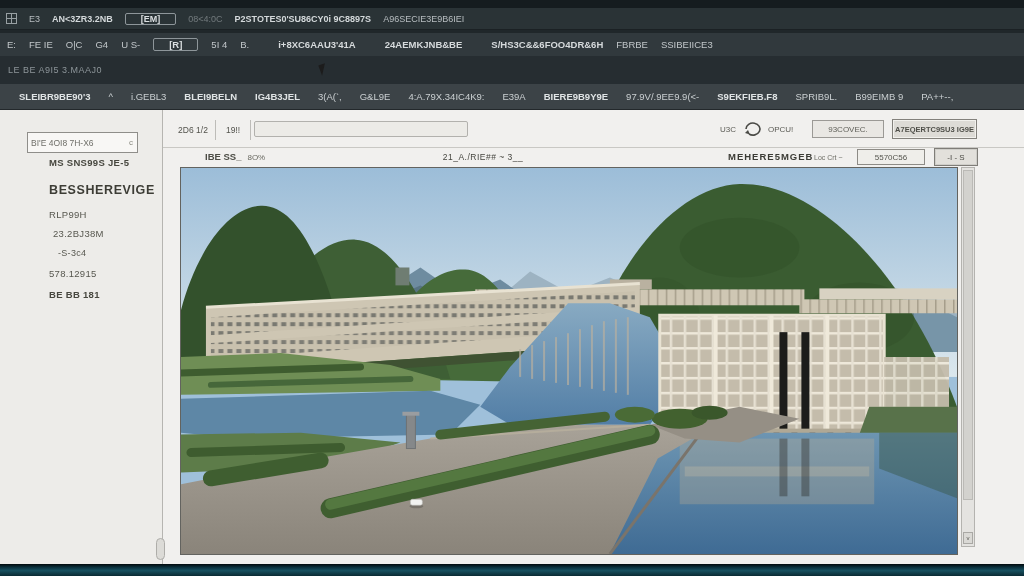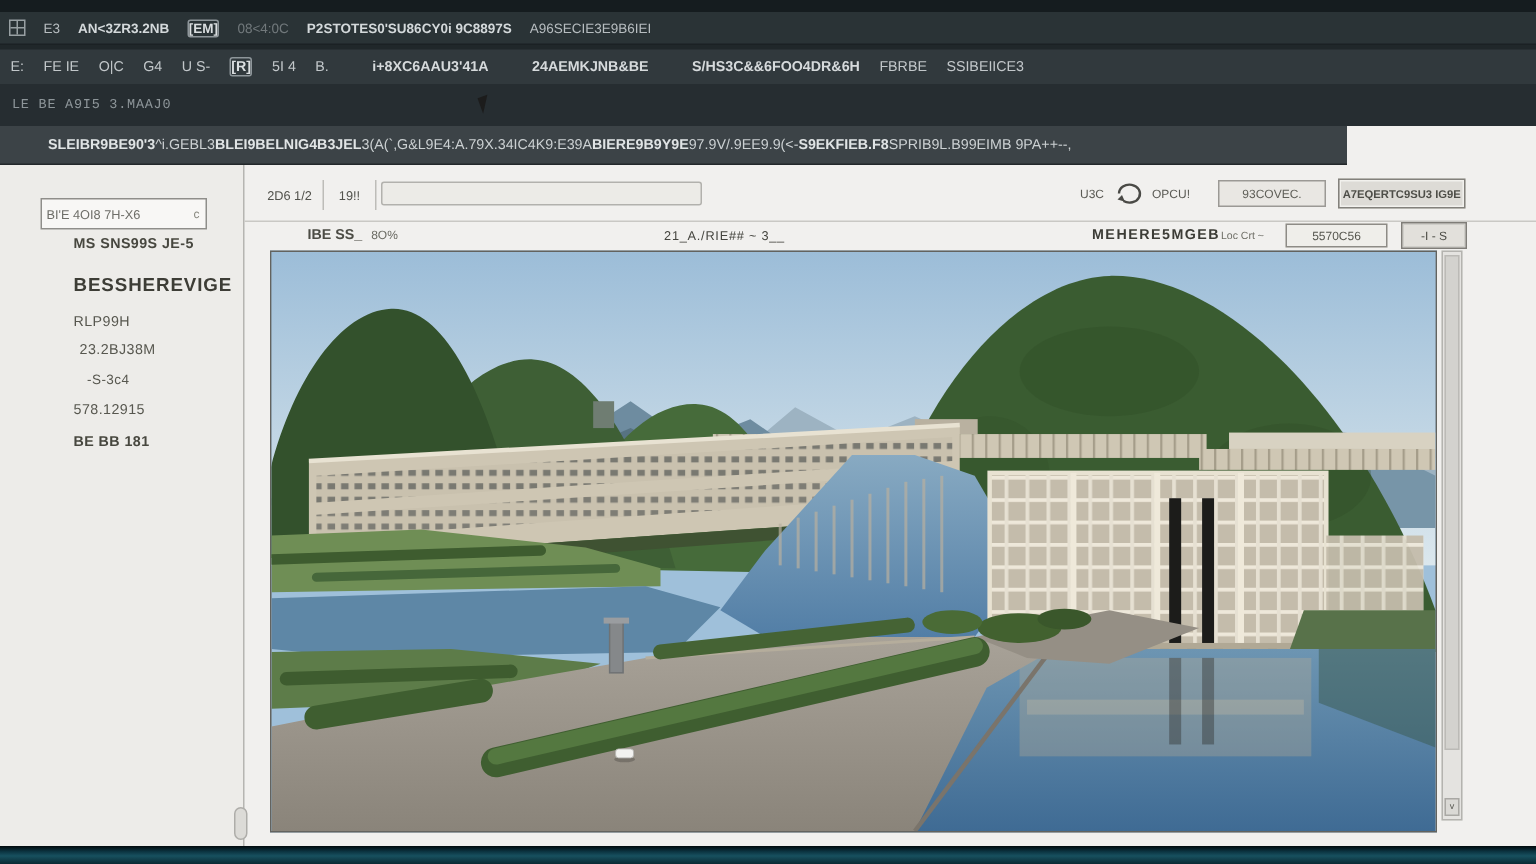--- a/index.html
+++ b/index.html
@@ -14,38 +14,38 @@
   
   #strip-top { top:0; left:0; width:1024px; height:8px; background:#151c1f; }
   #bar1 { top:8px; left:0; width:1024px; height:22px; background:#2a3336;
           border-bottom:1px solid #1b2124; display:flex; align-items:center;
           gap:12px; padding-left:6px; color:#b7bdc0; font-size:9px; }
   .grid-ico { width:11px; height:11px; border:1px solid #98a0a3; flex:0 0 auto;
     background:
       linear-gradient(#98a0a3,#98a0a3) 50% 0/1px 100% no-repeat,
       linear-gradient(#98a0a3,#98a0a3) 0 50%/100% 1px no-repeat; }
   .b1-strong { font-weight:bold; color:#d4d9db; }
-  .boxed { border:1px solid #8e969a; padding:0 0; border-radius:2px;
+  .boxed { border:1px solid #8e969a; padding:0 15px; border-radius:2px;
            color:#dbdfe1; font-weight:bold; }
   .faint { opacity:.5; }
   #bar2 { top:30px; left:0; width:1024px; height:26px; background:#31393d;
           border-top:3px solid #20272a; display:flex; align-items:center;
           gap:13px; padding-left:7px; color:#c2c7ca; font-size:9.5px; }
   .b2-strong { font-weight:bold; color:#d6dadc;margin-left:16px; }
   #bar3 { top:56px; left:0; width:1024px; height:28px; background:#262d31; }
-  #addr-label { left:8px; top:9px; font-size:9px; color:#8d9599; letter-spacing:.5px;font-family:Liberation Mono, monospace; }
+  #addr-label { left:8px; top:9px; font-size:9px; color:#8d9599; letter-spacing:.5px; }
   #addr-input { left:113px; top:5px; width:332px; height:18px; background:#fbfbfa;
                 border:1px solid #dadad8; font-size:9px; color:#55554f;
                 padding:0 4px; font-family:"Liberation Sans",sans-serif; }
   #addr-cursor { left:320px; top:8px; width:0; height:0;
                  border-left:7px solid #1c1c1c; border-bottom:11px solid transparent;
                  transform:rotate(-20deg); }
-  #bar4 { top:84px; left:0; width:898px; height:26px; background:#3c4347;
+  #bar4 { top:84px; left:0; width:1024px; height:26px; background:#3c4347;
           border-bottom:1px solid #23282b; display:flex; align-items:center;
-          padding-left:32px; color:#cbd0d2; font-size:9.5px; }
+          gap:18px; padding-left:19px; color:#cbd0d2; font-size:9.5px; }
   .m-strong { font-weight:bold; color:#e0e4e5; }
   .menu-item { white-space:nowrap; cursor:default; }
 
   
   #content { top:110px; left:0; width:1024px; height:454px; background:#f1f0ee; }
   #sidebar { left:0; top:0; width:163px; height:454px; background:#edece9;
              border-right:1px solid #b6b5b1; }
   .search-box { position:absolute; left:27px; top:22px; width:111px; height:21px;
                 background:#f8f7f5; border:1px solid #8f8e8a; display:flex; align-items:center; }
   .search-input { flex:1; min-width:0; border:0; background:transparent;

